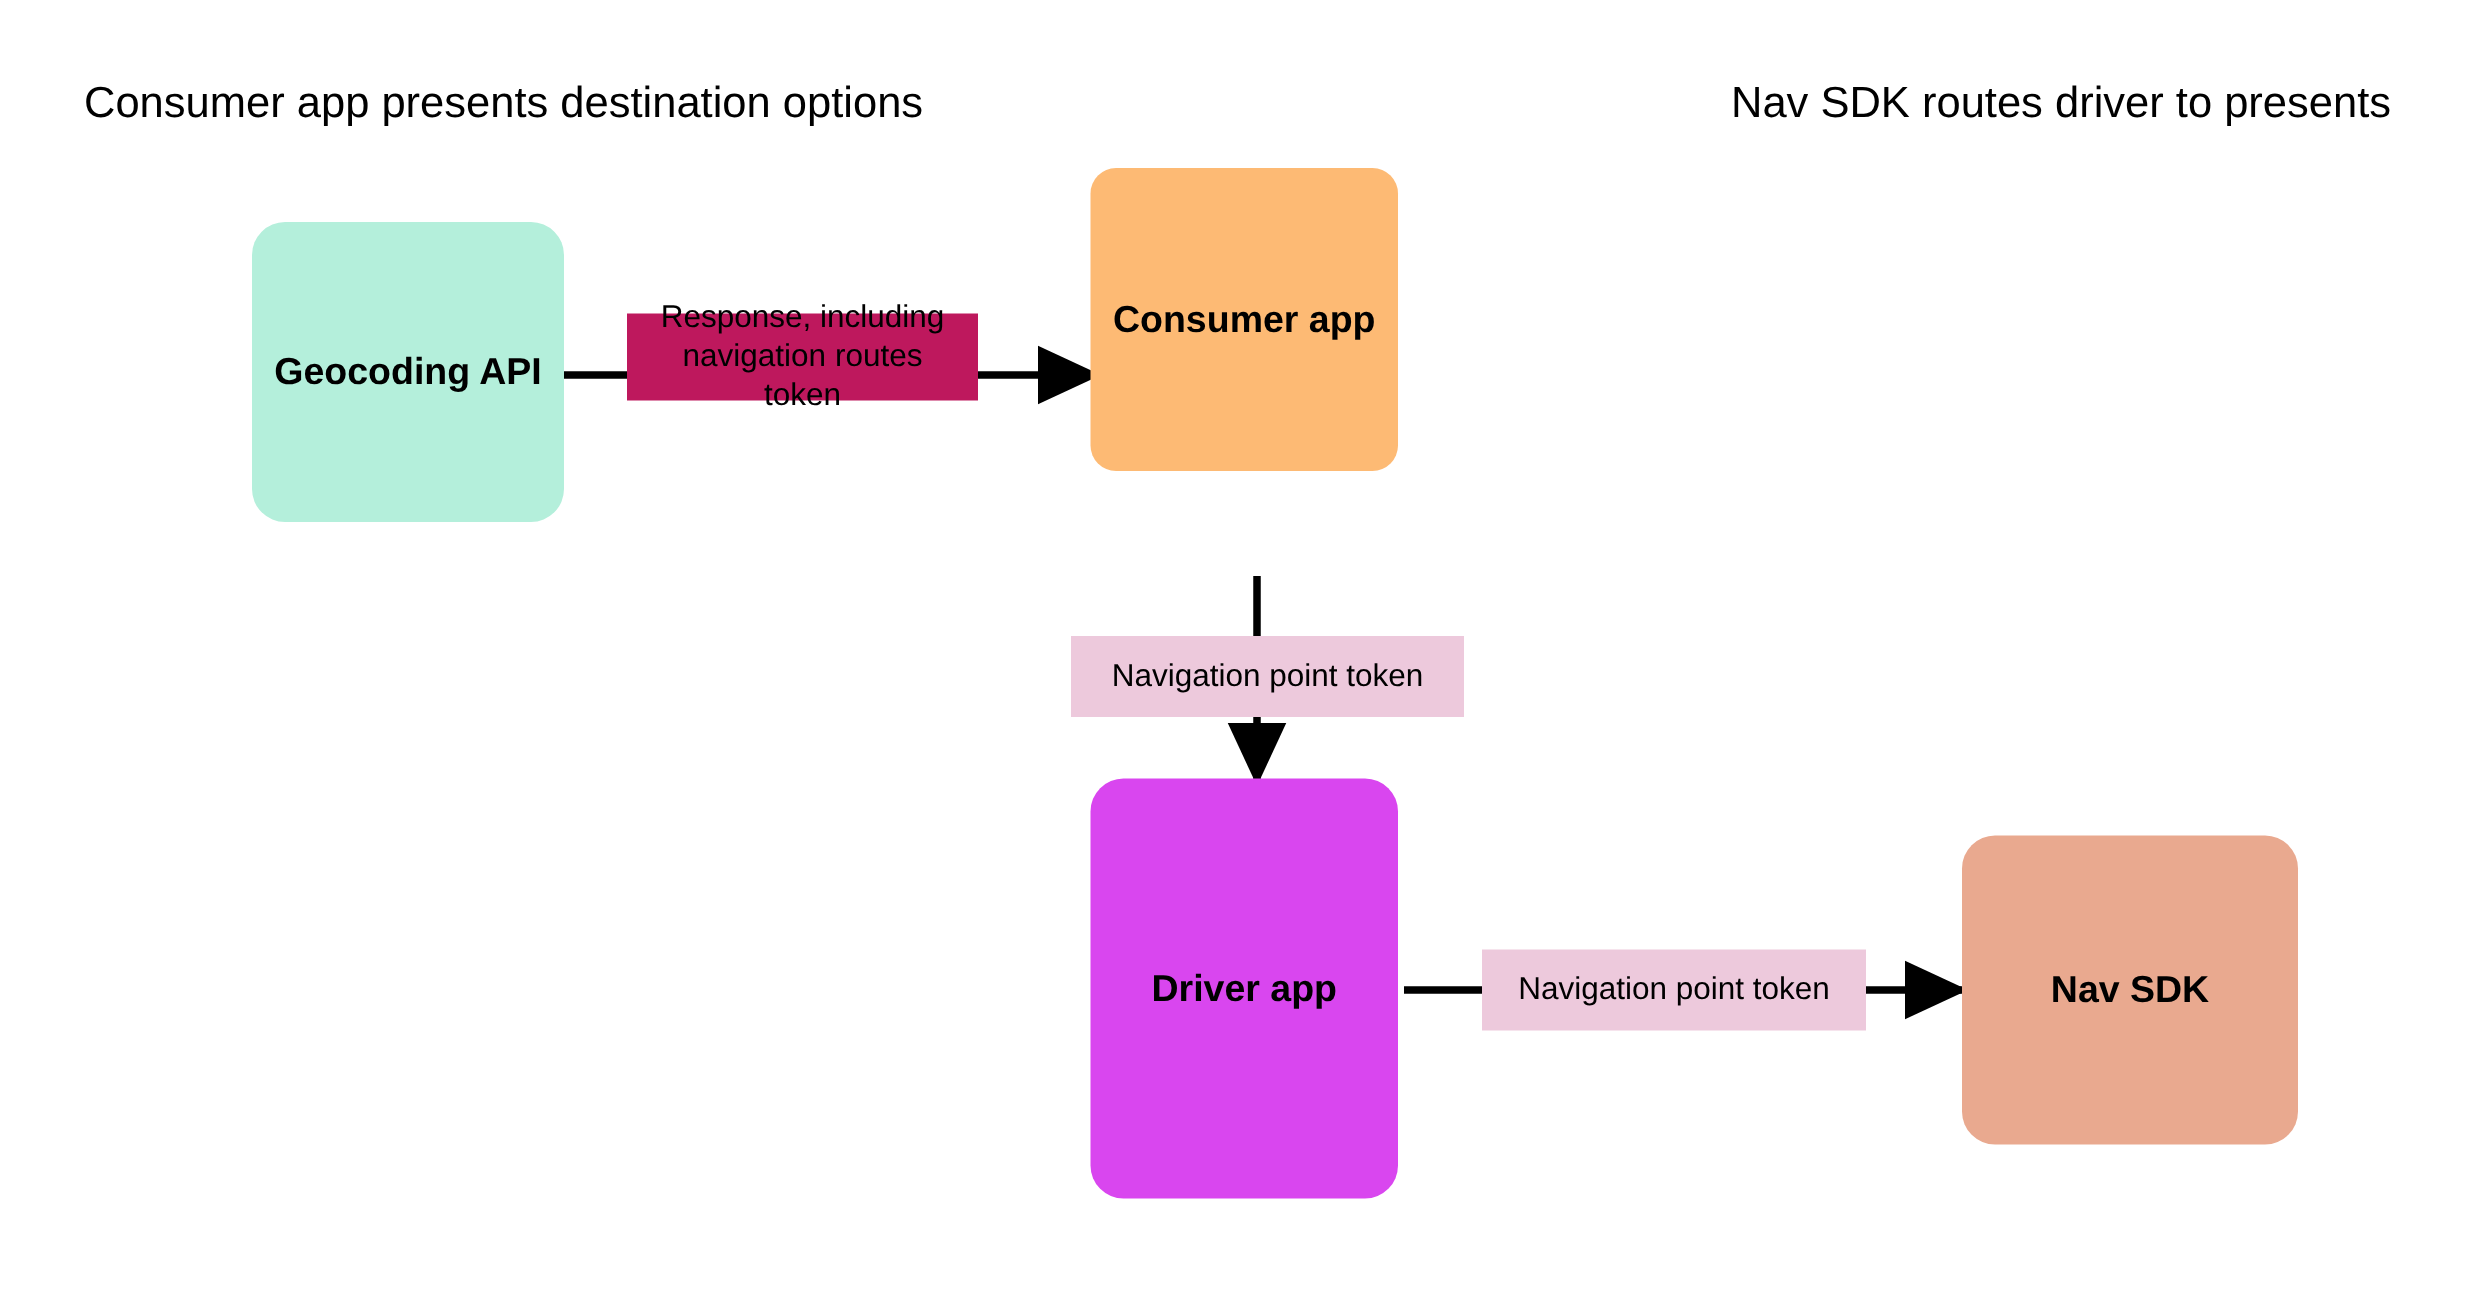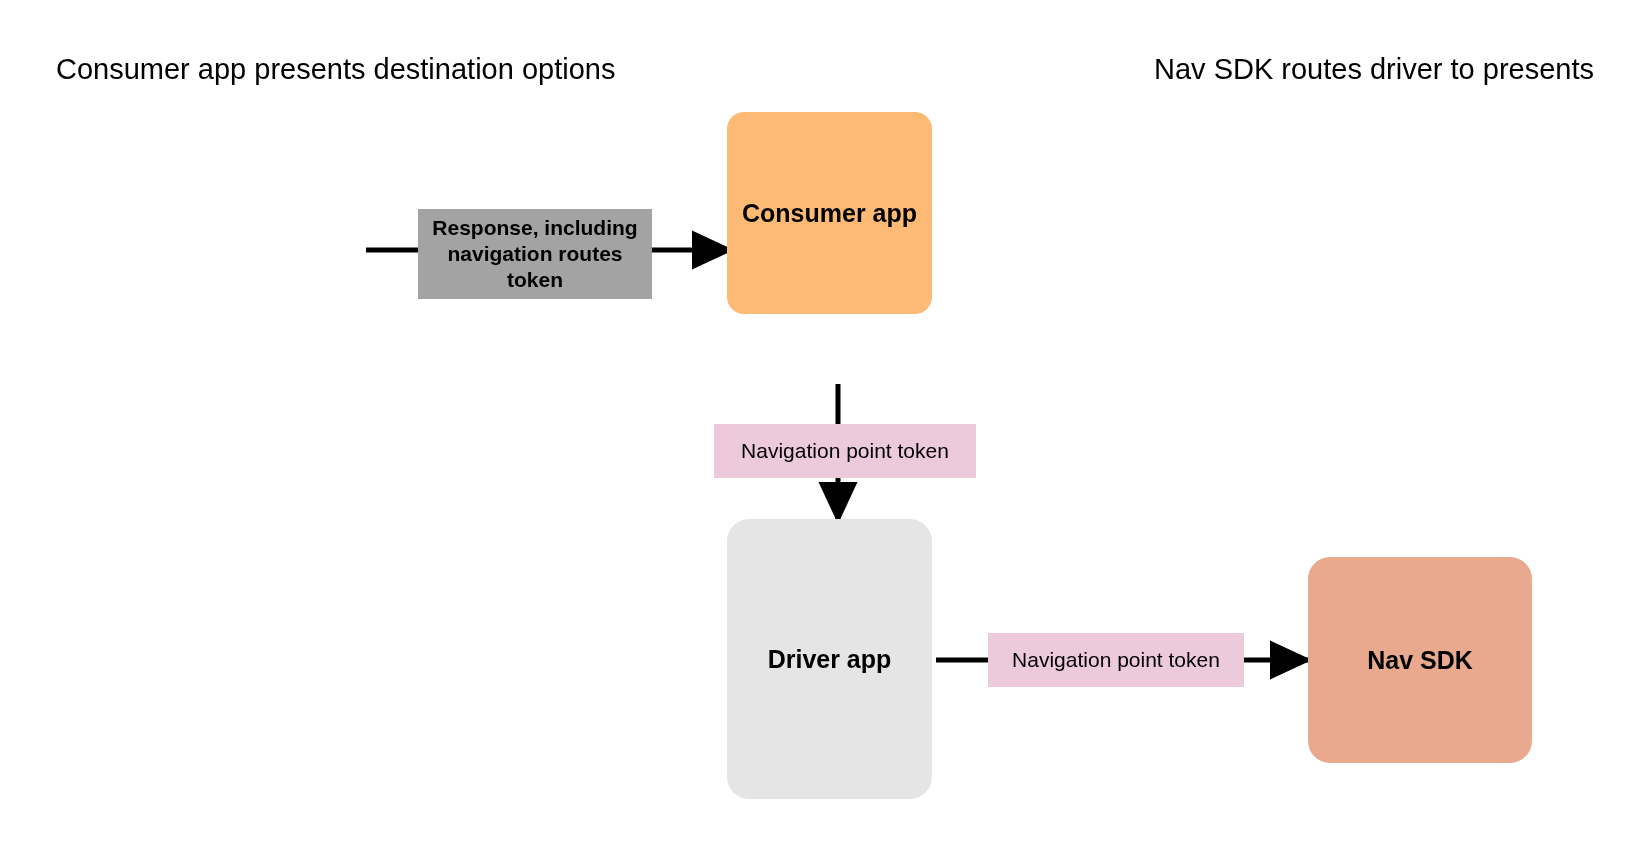--- a/index.html
+++ b/index.html
@@ -90,34 +90,37 @@
 
     <line x1="838" y1="384" x2="838" y2="424" stroke="#000000" stroke-width="5"></line>
 
     <line x1="838" y1="478" x2="838" y2="520" stroke="#000000" stroke-width="5" marker-end="url(#ah-down)"></line>
 
     <line x1="936" y1="660" x2="990" y2="660" stroke="#000000" stroke-width="5"></line>
 
     <line x1="1242" y1="660" x2="1308" y2="660" stroke="#000000" stroke-width="5" marker-end="url(#ah-right)"></line>
   </svg>
 
+  <div class="node" style="left:168px; top:148px; width:208px; height:200px; background:#b4efdb;">
+    <span class="node-label">Geocoding API</span>
+  </div>
 
   <div class="node" style="left:727px; top:112px; width:205px; height:202px; background:#fdba74;border-radius:17px;">
     <span class="node-label">Consumer app</span>
   </div>
 
-  <div class="node" style="left:727px; top:519px; width:205px; height:280px; background:#e5e5e5;">
+  <div class="node" style="left:727px; top:519px; width:205px; height:280px; background:#d946ef;">
     <span class="node-label">Driver app</span>
   </div>
 
   <div class="node" style="left:1308px; top:557px; width:224px; height:206px; background:#e9a98f;">
     <span class="node-label">Nav SDK</span>
   </div>
 
-  <div class="edge-label" style="left:418px; top:209px; width:234px; height:90px; background:#a3a3a3;font-weight:bold;">
+  <div class="edge-label" style="left:418px; top:209px; width:234px; height:58px; background:#be185d;">
     <span>
       <span>Response, including</span><br>
       <span>navigation routes</span><br>
       <span>token</span>
     </span>
   </div>
 
   <div class="edge-label" style="left:714px; top:424px; width:262px; height:54px; background:#edc9dc;">
     <span>Navigation point token</span>
   </div>

